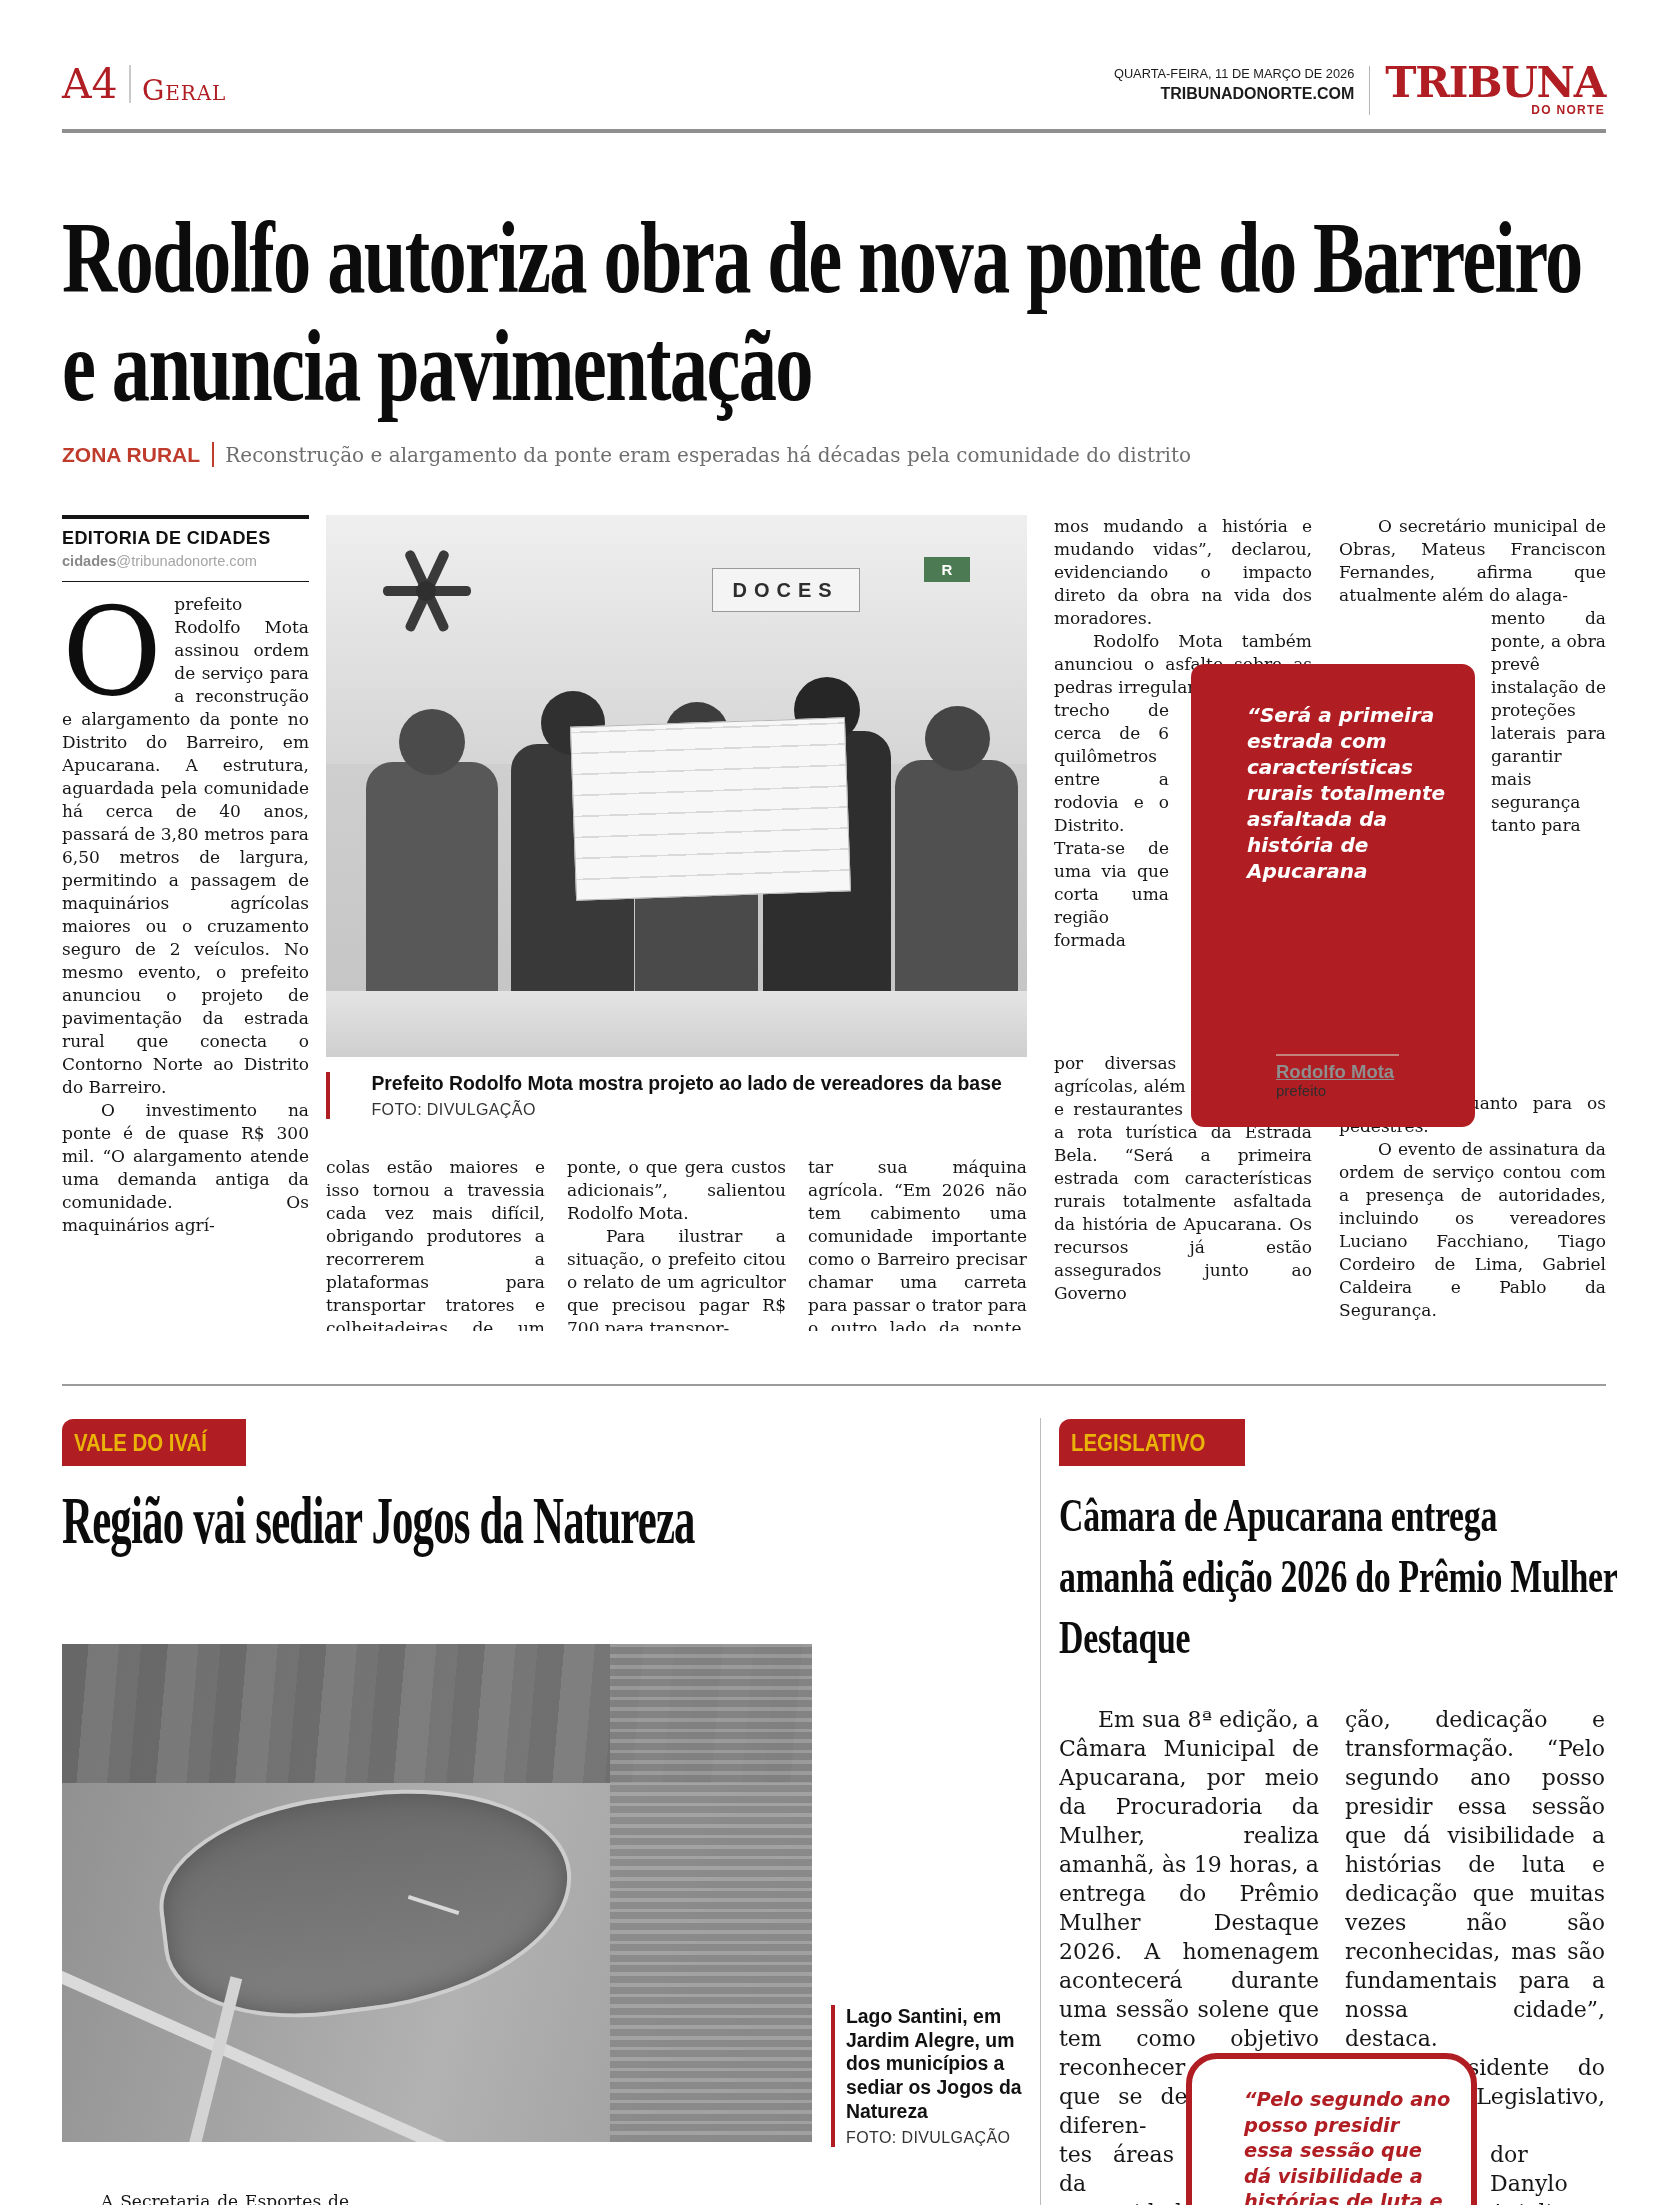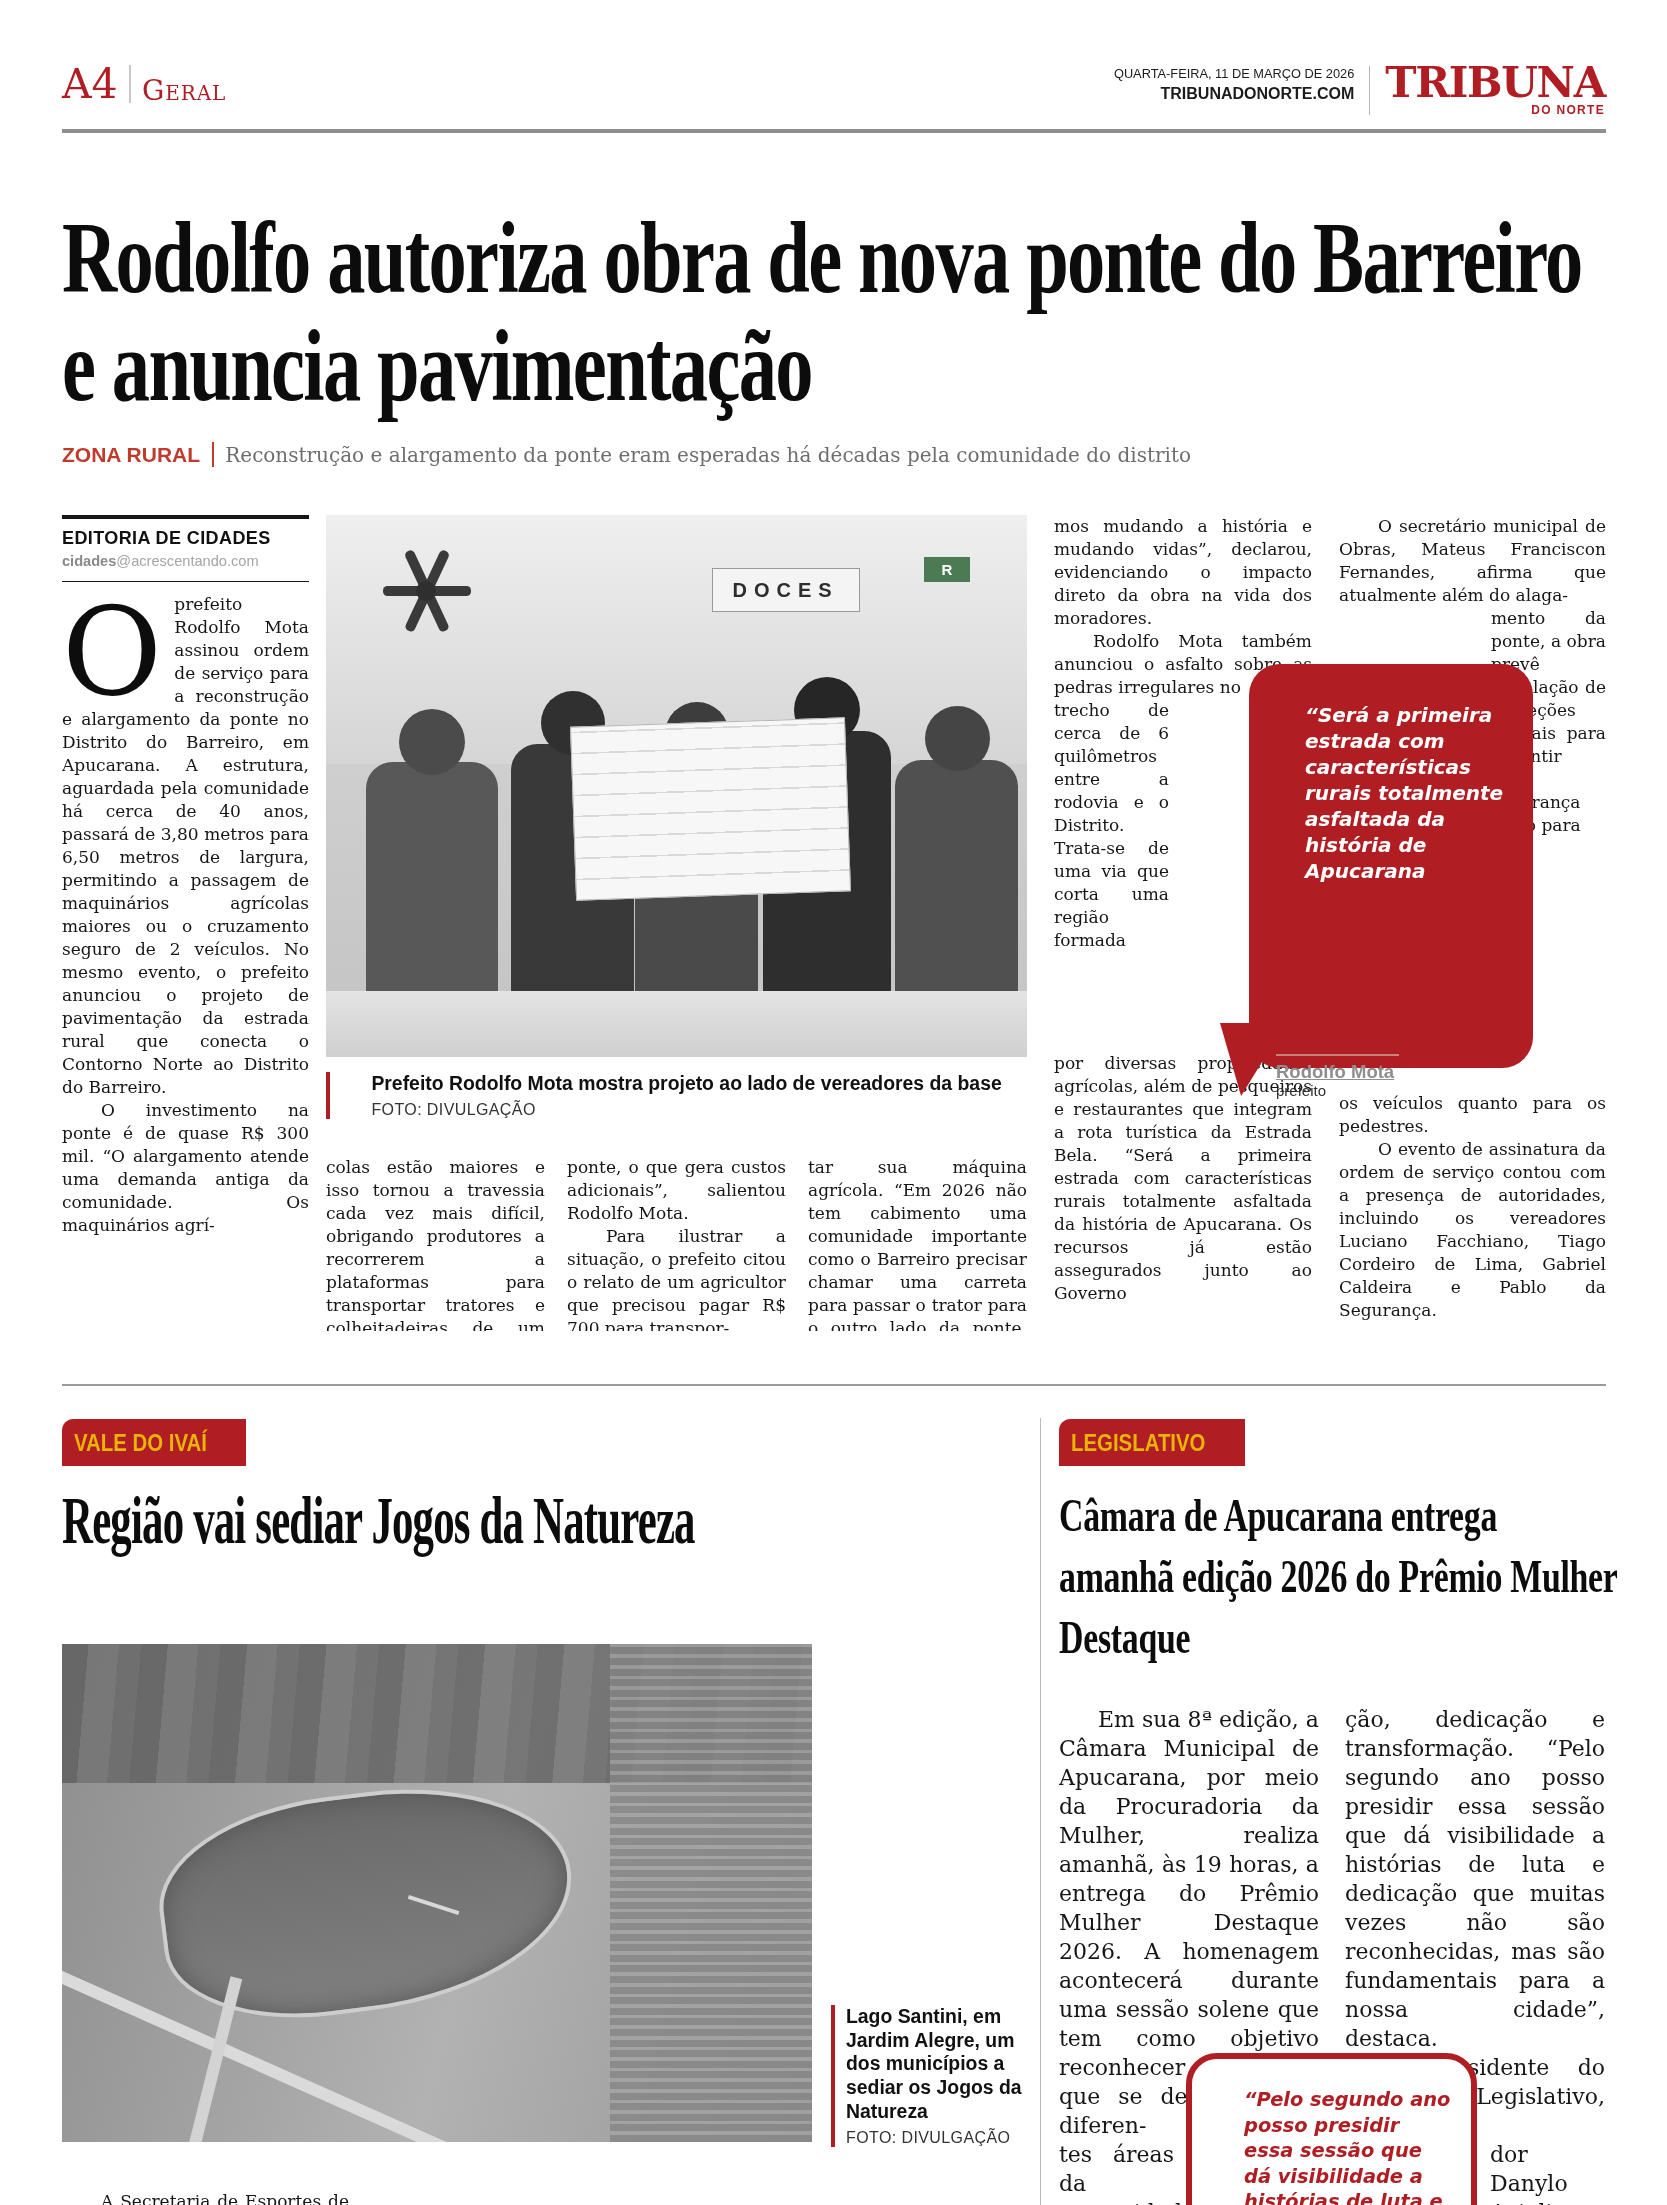--- a/index.html
+++ b/index.html
@@ -76,21 +76,21 @@
   .capcredit{font:400 16px/1.2 "Liberation Sans",sans-serif;color:#333;margin-top:4.4px;letter-spacing:0.4px;}
   #cap1{left:326px;top:1072px;width:701px;gap:41px;}
   #cap2{left:831px;top:2005px;width:201px;}
   
   #a1col1{left:62px;top:593px;width:247px;height:736px;}
   #a1cols234{left:326px;top:1156px;width:701px;height:175px;display:flex;gap:22px;}
   #a1cols234 .c{flex:1;overflow:hidden;}
   #a1col5{left:1054px;top:515px;width:258px;height:816px;}
   #a1col6{left:1339px;top:515px;width:267px;height:821px;}
   
-  #quote1{left:1249px;top:664px;width:284px;height:404px;background:#b01e23;border-radius:31px;z-index:4;
+  #quote1{left:1191px;top:664px;width:284px;height:463px;background:#b01e23;border-radius:13px;z-index:4;
      padding:38px 26.5px 17.6px 56px;box-sizing:border-box;}
   #quote1 .qt{font:italic 700 20px/1.3 "DejaVu Sans",sans-serif;color:#fff;}
   #q1tail{left:1220px;top:1023px;width:66px;height:73px;background:#b01e23;z-index:3;
      clip-path:polygon(0 0,100% 0,32% 100%);}
   .attr .aline{height:1.8px;background:#c4837d;width:123px;margin-bottom:6.2px;}
   .attr .aname{font:700 18.5px/1.1 "Liberation Sans",sans-serif;color:#8e8e8e;text-decoration:underline;}
   .attr .arole{font:400 15px/1.2 "Liberation Sans",sans-serif;color:#2e2e2e;}
   #attr1{left:1276px;top:1054px;z-index:5;}
   #quote2{left:1186px;top:2053px;width:291px;height:269px;background:#fff;border:6.6px solid #b01e23;border-radius:31px;z-index:4;
      padding:28px 17.6px 13.2px 52px;box-sizing:border-box;}
@@ -138,21 +138,21 @@
 
 <div class="abs kicker" id="kicker1">
   <span class="ktag">ZONA RURAL</span>
   <span class="kbar"></span>
   <span class="ktext">Reconstrução e alargamento da ponte eram esperadas há décadas pela comunidade do distrito</span>
 </div>
 
 <div class="abs" id="byline">
   <div class="tbar"></div>
   <div class="bt">EDITORIA DE CIDADES</div>
-  <div class="be"><b>cidades</b><span>@acrescentando.com</span></div>
+  <div class="be"><b>cidades</b><span>@tribunadonorte.com</span></div>
   <div class="bbar"></div>
 </div>
 
 <div class="abs bodytext" id="a1col1">
   <span class="dropcap">O</span>
   <span><p class="cont">prefeito Rodolfo Mota assinou ordem de serviço para a reconstrução e alargamento da ponte no Distrito do Barreiro, em Apucarana. A estrutura, aguardada pela comunidade há cerca de 40 anos, passará de 3,80 metros para 6,50 metros de largura, permitindo a passagem de maquinários agrícolas maiores ou o cruzamento seguro de 2 veículos. No mesmo evento, o prefeito anunciou o projeto de pavimentação da estrada rural que conecta o Contorno Norte ao Distrito do Barreiro.</p><p>O investimento na ponte é de quase R$ 300 mil. “O alargamento atende uma demanda antiga da comunidade. Os maquinários agrí-</p></span>
 </div>
 
 <div class="abs photo" id="photo1">
   <div class="p1wall"></div>

